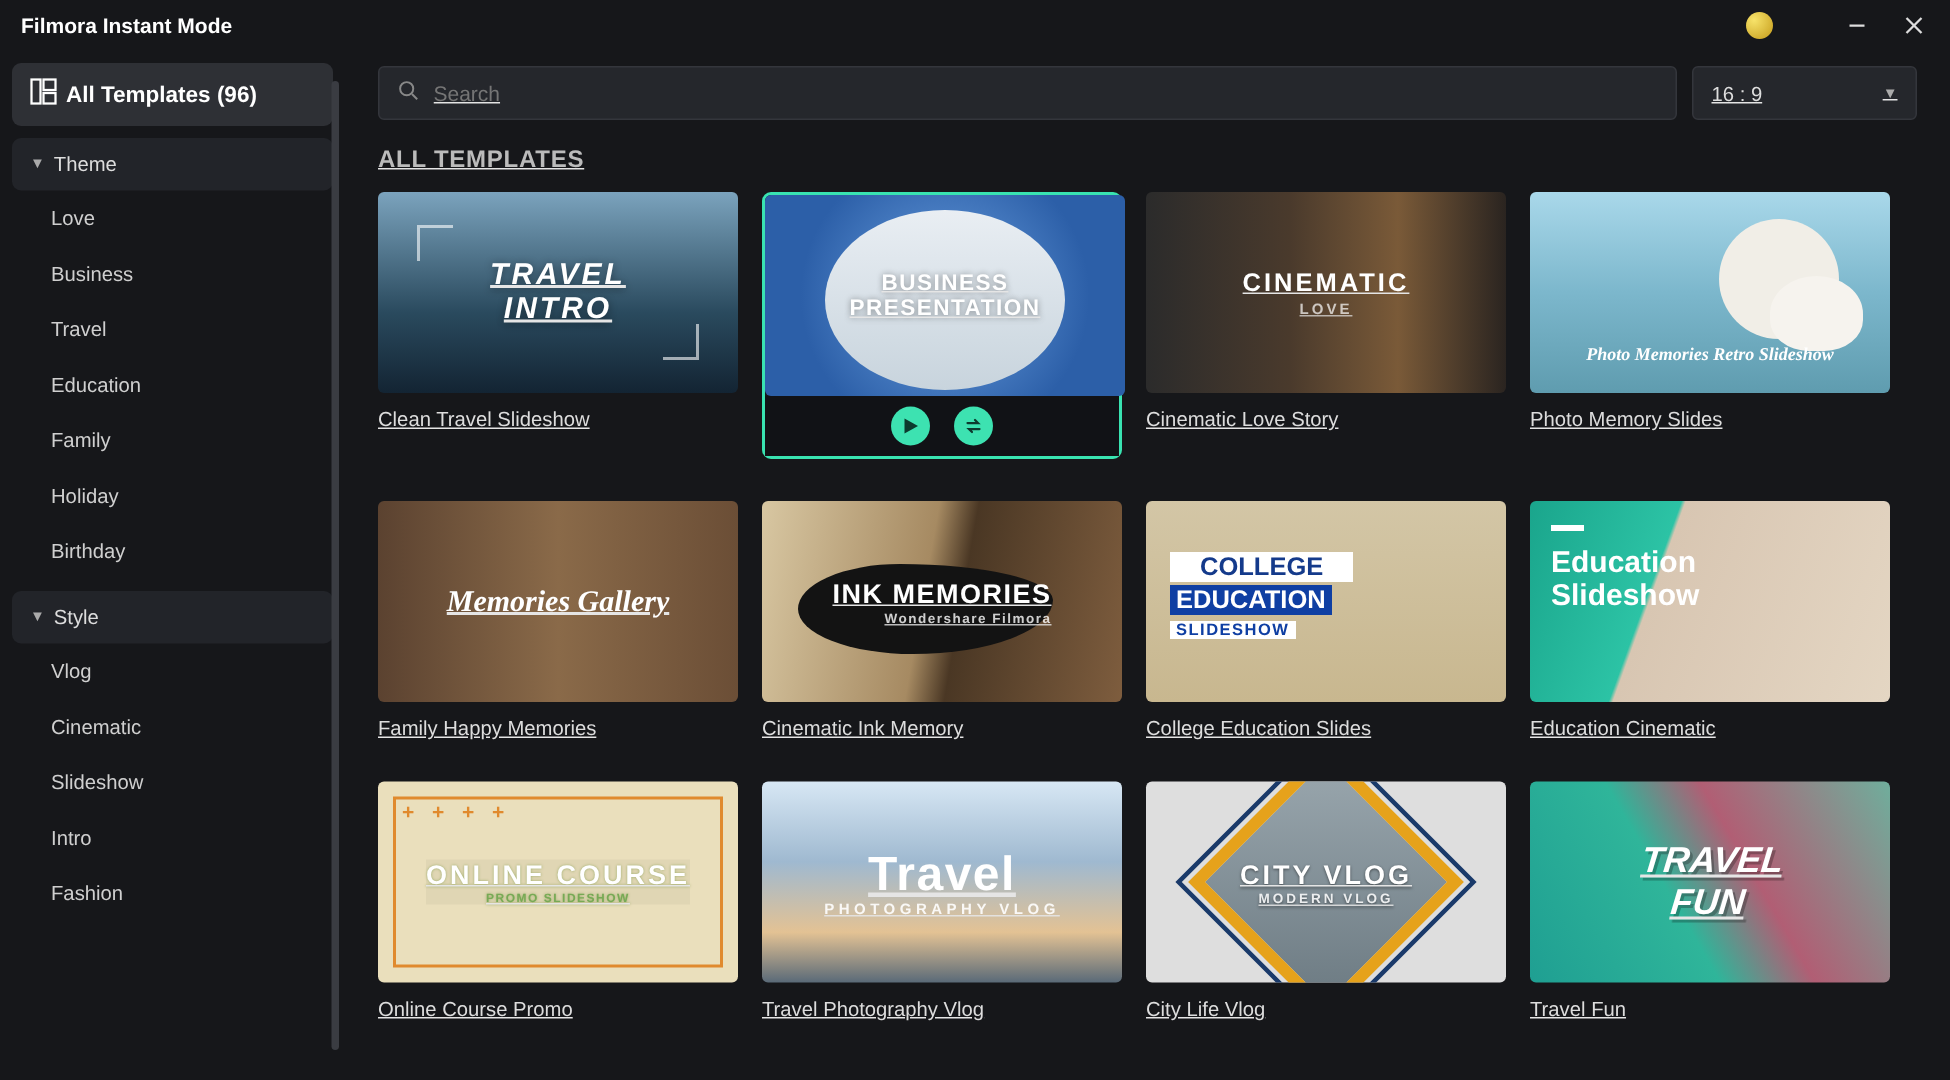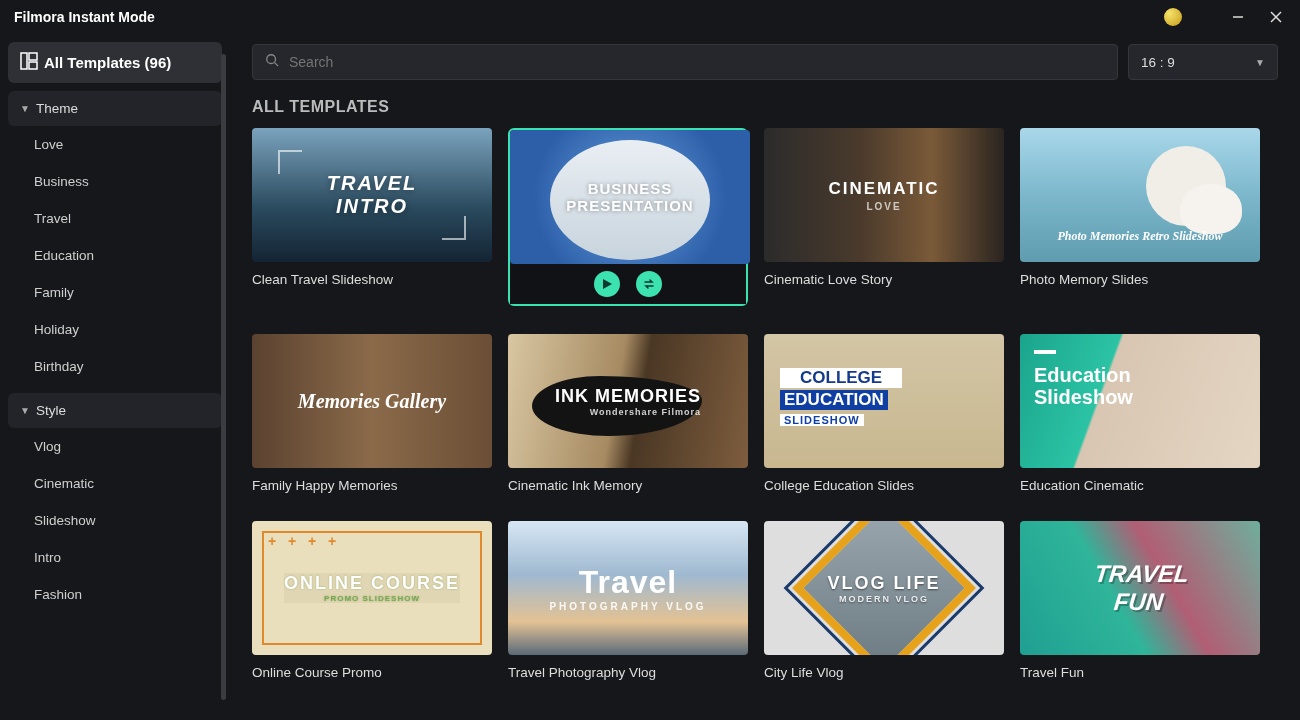--- a/index.html
+++ b/index.html
@@ -72,20 +72,21 @@
   font-size: 13.5px;
   color: #cfcfcf;
   border-radius: 6px;
   cursor: pointer;
 }
 
 .main {
   flex: 1;
   padding: 10px 22px 0 22px;
   overflow: hidden;
+  text-decoration: underline;
 }
 .topbar { display: flex; gap: 10px; align-items: center; }
 .searchbox {
   flex: 1;
   background: #25272c;
   border: 1px solid #34363c;
   border-radius: 4px;
   height: 36px;
   display: flex; align-items: center;
   padding: 0 12px; gap: 10px;
@@ -375,21 +376,21 @@
       <div class="card">
         <div class="thumb t10">
           <div class="lbl"><span>Travel</span><span class="sub">PHOTOGRAPHY VLOG</span></div>
         </div>
         <div class="caption">Travel Photography Vlog</div>
       </div>
 
       <div class="card">
         <div class="thumb t11">
           <span class="diamond"></span>
-          <div class="lbl"><span>VLOG LIFE</span><span class="sub">MODERN VLOG</span></div>
+          <div class="lbl"><span>CITY VLOG</span><span class="sub">MODERN VLOG</span></div>
         </div>
         <div class="caption">City Life Vlog</div>
       </div>
 
       <div class="card">
         <div class="thumb t12">
           <div class="lbl"><span>TRAVEL</span><br><span>FUN</span></div>
         </div>
         <div class="caption">Travel Fun</div>
       </div>

